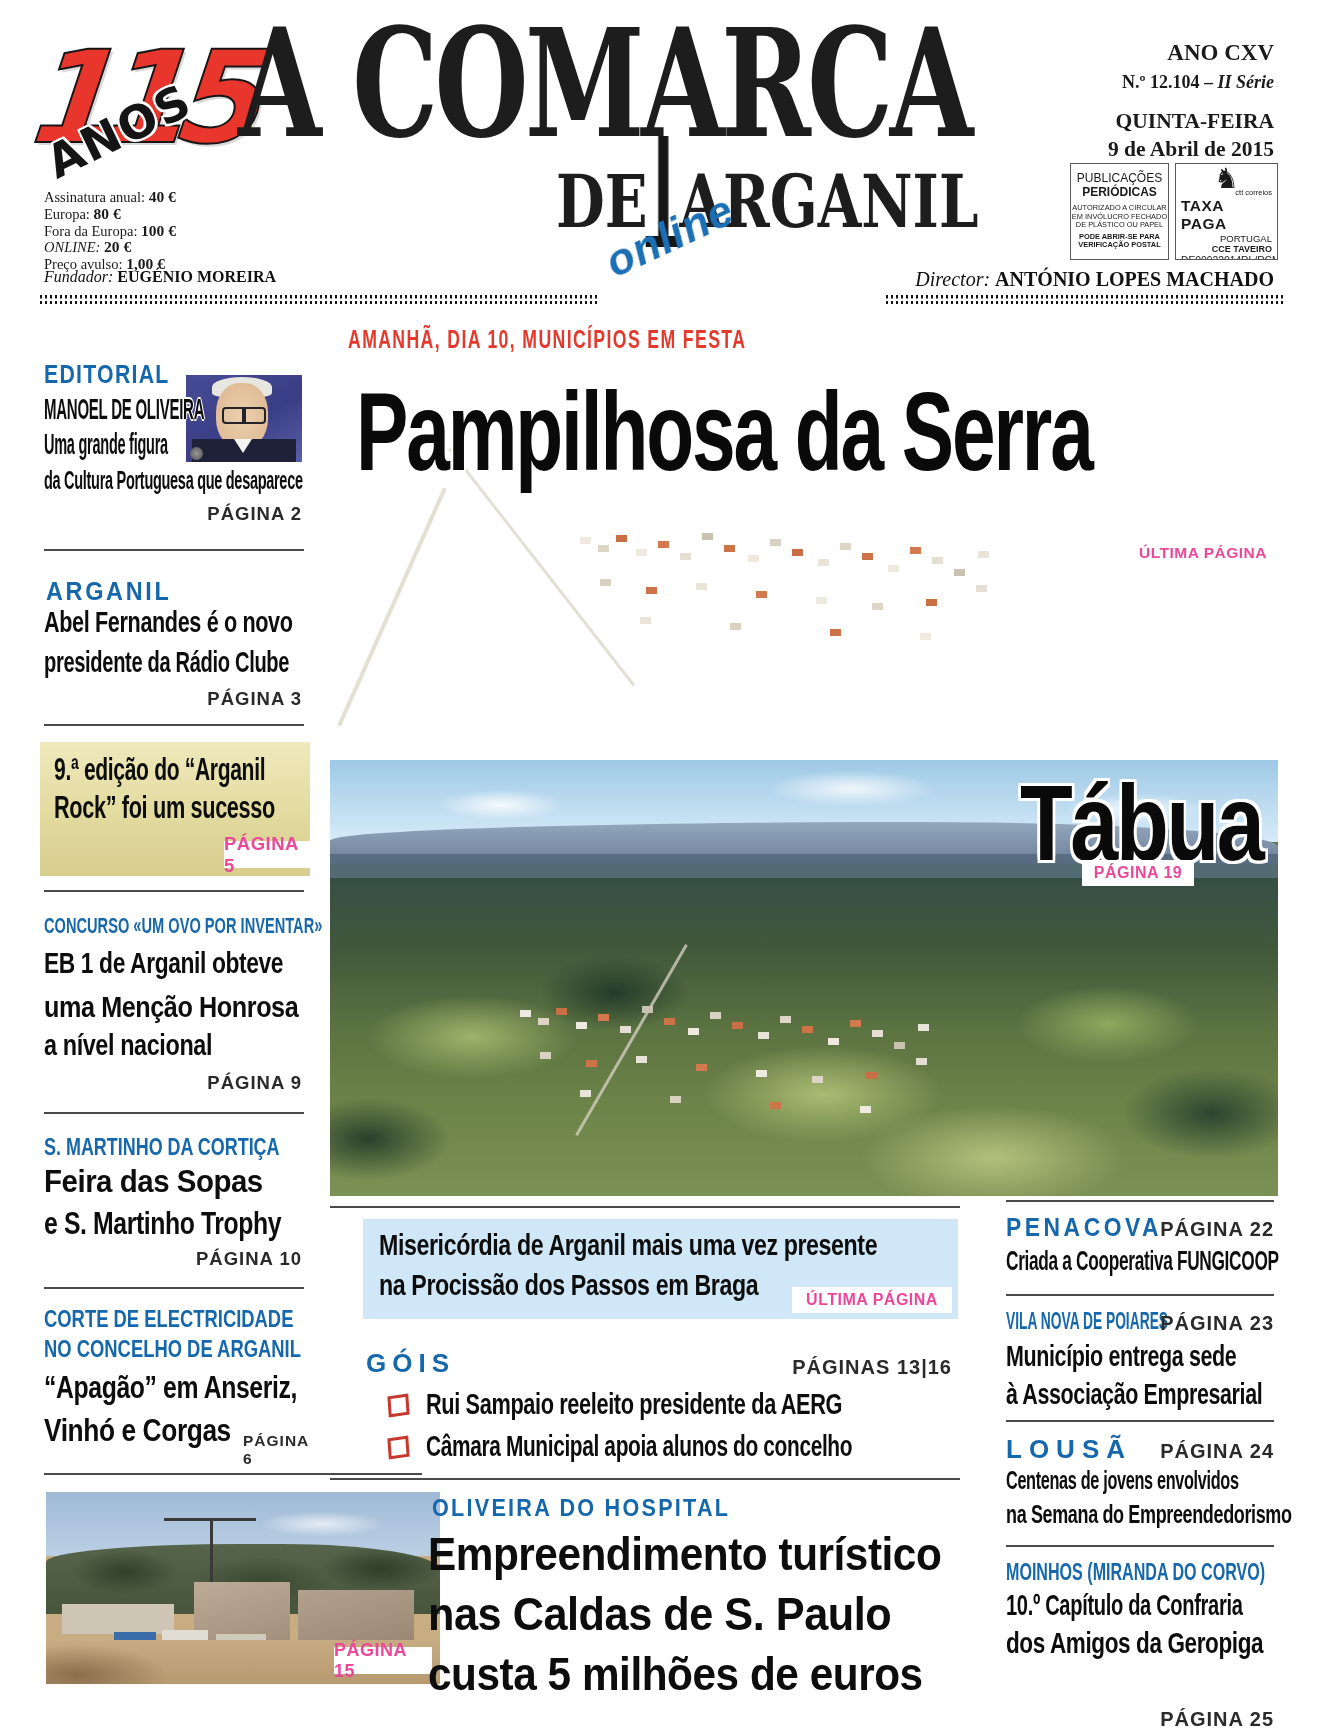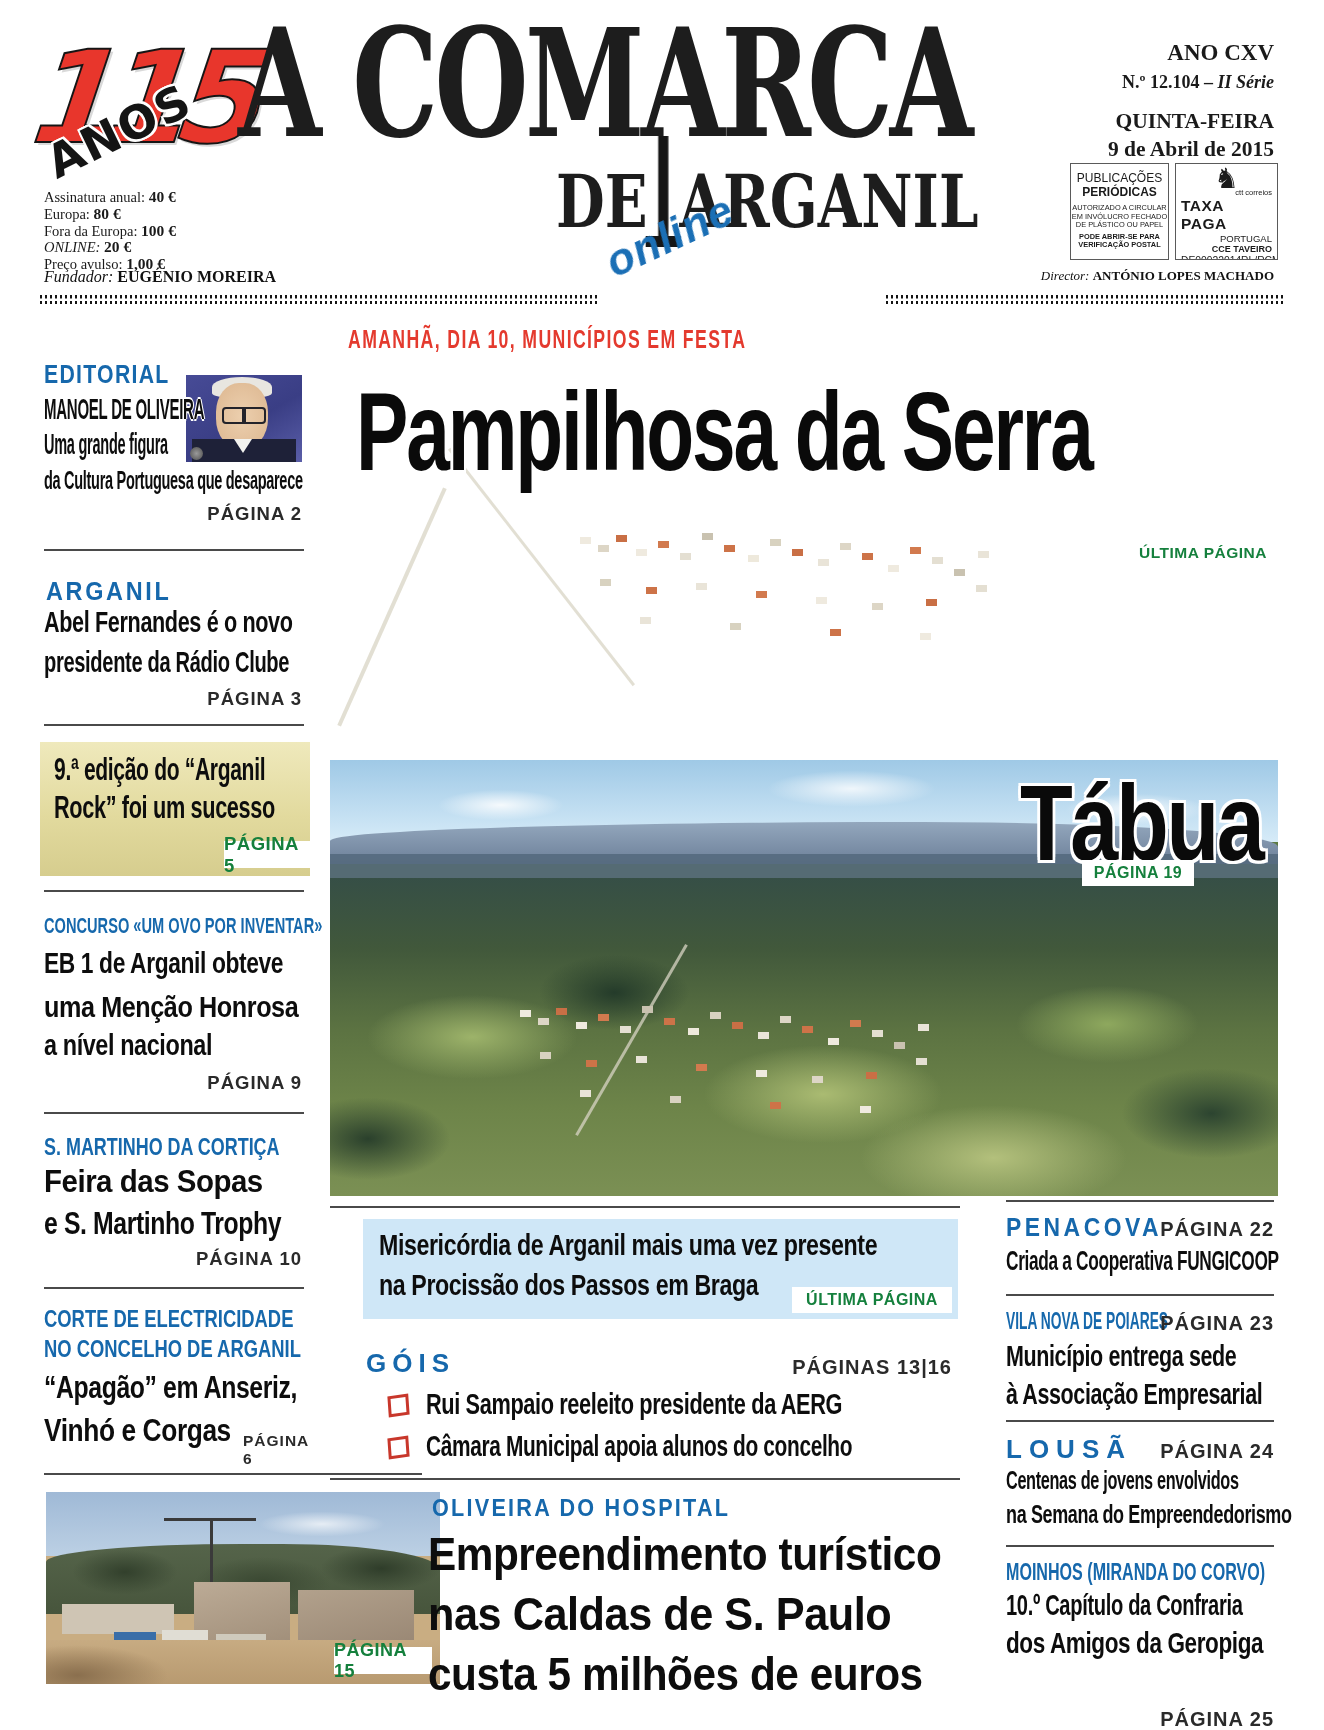--- a/index.html
+++ b/index.html
@@ -4,21 +4,21 @@
 <style>
   html,body{margin:0;padding:0;background:#e9e9e9;}
   #page{position:relative;width:1324px;height:1730px;background:#ffffff;overflow:hidden;
         font-family:"Liberation Sans",sans-serif;color:#111;}
   .abs{position:absolute;}
   .kick{position:absolute;font-weight:700;color:#1668ac;white-space:nowrap;transform-origin:0 50%;}
   .hl{position:absolute;font-weight:700;color:#0d0d0d;white-space:nowrap;transform-origin:0 50%;letter-spacing:-.5px;}
   .hl2{display:inline-block;font-weight:700;color:#0d0d0d;white-space:nowrap;transform-origin:0 50%;letter-spacing:-.5px;}
   .pg{position:absolute;font-weight:700;color:#2a2a2a;font-size:18.5px;letter-spacing:1px;text-align:right;}
   .rule{position:absolute;height:2px;background:#4a4a4a;}
-  .plabel{position:absolute;background:#fff;color:#15803d;font-weight:700;font-size:16px;
+  .plabel{position:absolute;background:#fff;color:#ec4899;font-weight:700;font-size:16px;
           display:flex;align-items:center;justify-content:center;letter-spacing:.5px;}
   .serif{font-family:"Liberation Serif",serif;}
   
   .mh1{position:absolute;left:238px;top:8px;font:700 150px/1 "DejaVu Serif",serif;color:#1d1d1d;
        letter-spacing:-5px;white-space:nowrap;transform:scaleX(.72);transform-origin:0 0;}
   .mh2{position:absolute;left:556px;top:166px;display:flex;align-items:flex-start;
        font:700 72px/1 "DejaVu Serif",serif;color:#1d1d1d;white-space:nowrap;
        transform:scaleX(.78);transform-origin:0 0;}
   .a-leg{width:13px;height:100px;background:#161616;position:relative;top:-30px;margin:0 14px;}
   .a-leg::after{content:'';position:absolute;left:-16px;bottom:-11px;width:45px;height:11px;background:#161616;}
@@ -171,21 +171,21 @@
     <div style="text-align:center;line-height:1;">
       <span style="font-size:28px;line-height:26px;">♞</span>
     </div>
     <div style="text-align:right;font-size:7.5px;margin-top:-4px;">ctt correios</div>
     <div style="font-weight:700;font-size:15.5px;letter-spacing:.5px;">TAXA PAGA</div>
     <div style="text-align:right;font-size:9.5px;">PORTUGAL</div>
     <div style="text-align:right;font-weight:700;font-size:9px;">CCE TAVEIRO</div>
     <div style="font-size:10.3px;margin-top:1px;">DE00922014RL/RCMC</div>
   </div>
 
-  <div class="abs serif" style="left:900px;top:268px;width:374px;text-align:right;font-size:13px;">
+  <div class="abs serif" style="left:900px;top:268px;width:374px;text-align:right;font-size:20px;">
     <span style="font-style:italic">Director:</span>
     <b>ANTÓNIO LOPES MACHADO</b>
   </div>
 
   <div class="dash" style="left:40px;top:295px;width:560px;"></div>
   <div class="dash" style="left:886px;top:295px;width:398px;"></div>
 
   <div class="kick" style="left:44px;top:360px;font-size:25px;letter-spacing:1.5px;transform:scaleX(.85);">EDITORIAL</div>
 
   <div class="photo" id="mophoto">

